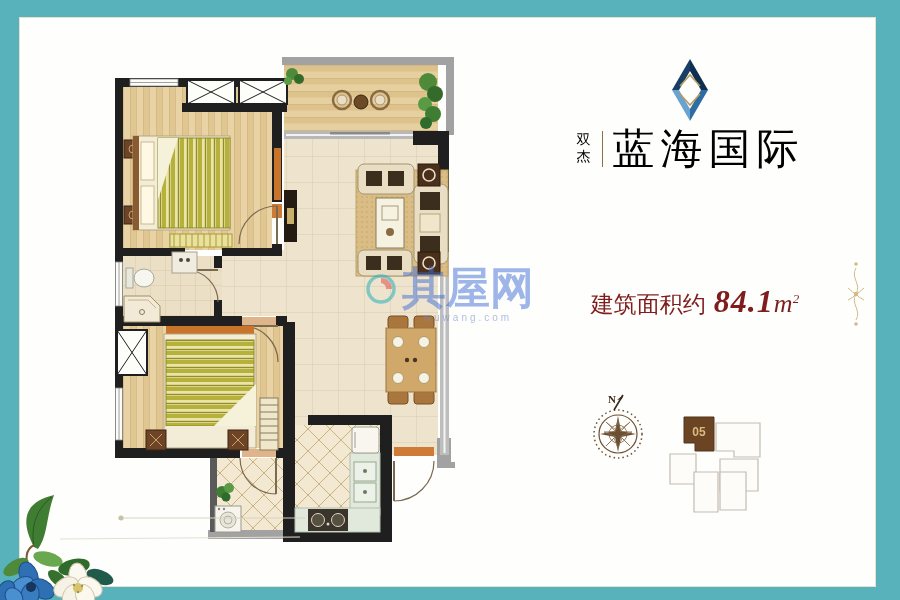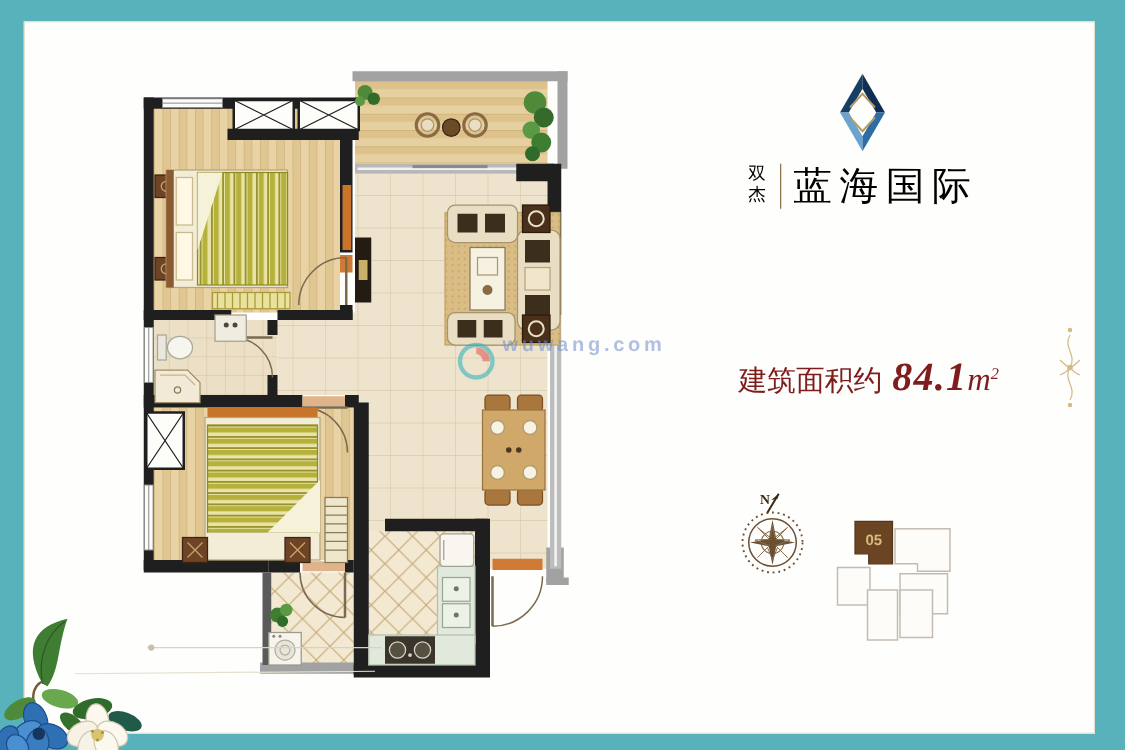--- a/index.html
+++ b/index.html
@@ -6,35 +6,35 @@
   .stage{position:relative;width:900px;height:600px;background:#58b2bb;overflow:hidden;
          font-family:"Liberation Serif","DejaVu Serif",serif;}
   .panel{position:absolute;left:19px;top:17px;right:24px;bottom:13px;background:#fefefc;
          border:1px solid #e6e1cc;box-shadow:inset 0 0 0 2px #fff;}
   .abs{position:absolute;}
   
   .brand-row{position:absolute;left:575px;top:126px;width:230px;height:46px;
              display:flex;align-items:center;justify-content:center;gap:10px;color:#000000;}
   .brand-prefix{width:16px;font-size:14px;line-height:1.2;word-break:break-all;text-align:center;}
   .brand-divider{width:1px;height:36px;background:#8c6f46;}
-  .brand-name{font-size:31px;letter-spacing:6px;white-space:nowrap;}
+  .brand-name{font-size:42px;letter-spacing:6px;white-space:nowrap;}
   .unit-line{position:absolute;left:530px;top:234px;width:330px;text-align:center;
              color:#5c4530;font-size:24px;white-space:nowrap;}
   .u-num{font-style:italic;font-size:34px;font-weight:bold;letter-spacing:1px;}
   .u-sep{color:#8a7560;padding:0 9px;font-size:22px;}
   .area-line{position:absolute;left:530px;top:283px;width:330px;text-align:center;
              color:#7f1d1d;font-size:23px;white-space:nowrap;}
   .a-val{font-style:italic;font-size:32px;font-weight:bold;letter-spacing:1px;padding-left:8px;}
   .a-unit{font-style:italic;font-size:26px;}
   .a-sup{font-style:italic;font-size:13px;vertical-align:super;}
   
   .watermark{position:absolute;left:364px;top:266px;display:flex;align-items:flex-start;gap:4px;
              z-index:6;pointer-events:none;font-family:"Liberation Sans","DejaVu Sans",sans-serif;}
   .wm-text{font-size:44px;font-weight:bold;color:rgba(62,108,214,0.50);line-height:1;}
-  .wm-url{font-size:16px;letter-spacing:3px;color:rgba(110,140,205,0.55);margin-top:2px;text-align:center;font-weight:bold;}
+  .wm-url{font-size:10px;letter-spacing:3px;color:rgba(110,140,205,0.55);margin-top:2px;text-align:center;}
   svg{display:block;}
 </style>
 </head>
 <body>
 
 <div class="stage">
   <div class="panel"></div>
 
   <svg class="abs" style="left:108px;top:54px;" width="360" height="494" viewBox="108 54 360 494">
     <defs>
@@ -314,20 +314,21 @@
       </g>
     </g>
   </svg>
 
   <div class="watermark">
     <svg width="34" height="34" viewBox="0 0 34 34" style="opacity:.55;margin-top:6px;">
       <circle cx="17" cy="17" r="13" fill="none" stroke="#28b0b8" stroke-width="3.5"></circle>
       <path d="M17,6 A11,11 0 0 1 28,17 L22,17 A6,6 0 0 0 17,11 Z" fill="#e05050"></path>
     </svg>
     <div>
+      <div class="wm-text">其屋网</div>
       <div class="wm-url">wuwang.com</div>
     </div>
   </div>
 
   <svg class="abs" style="left:668px;top:58px;" width="44" height="64" viewBox="0 0 44 64">
     <polygon points="22,1 4,32 11,32 22,13" fill="#173f66"></polygon>
     <polygon points="22,1 40,32 33,32 22,13" fill="#0f2f50"></polygon>
     <polygon points="4,32 22,63 22,51 11,32" fill="#6aa3cf"></polygon>
     <polygon points="40,32 22,63 22,51 33,32" fill="#2e6da4"></polygon>
     <path d="M12,28 L22,17 L32,28" fill="none" stroke="#b89a5e" stroke-width="1.6"></path>

